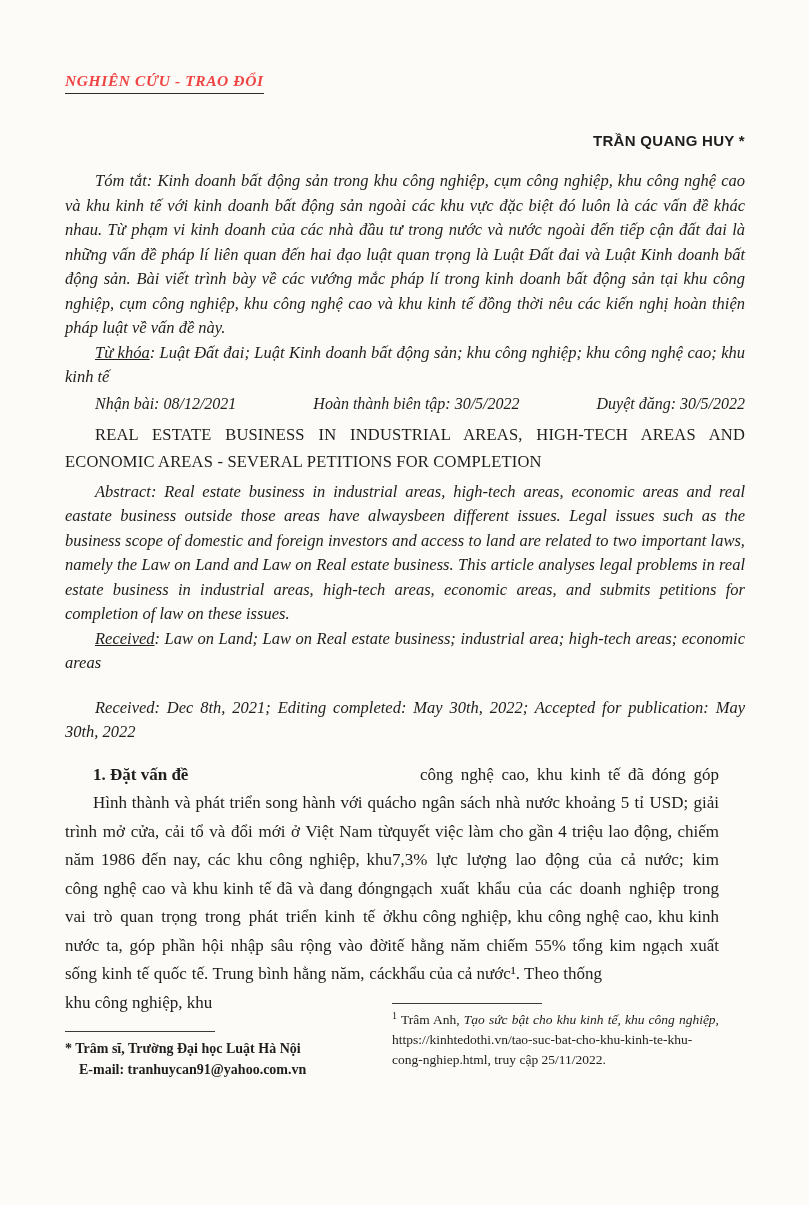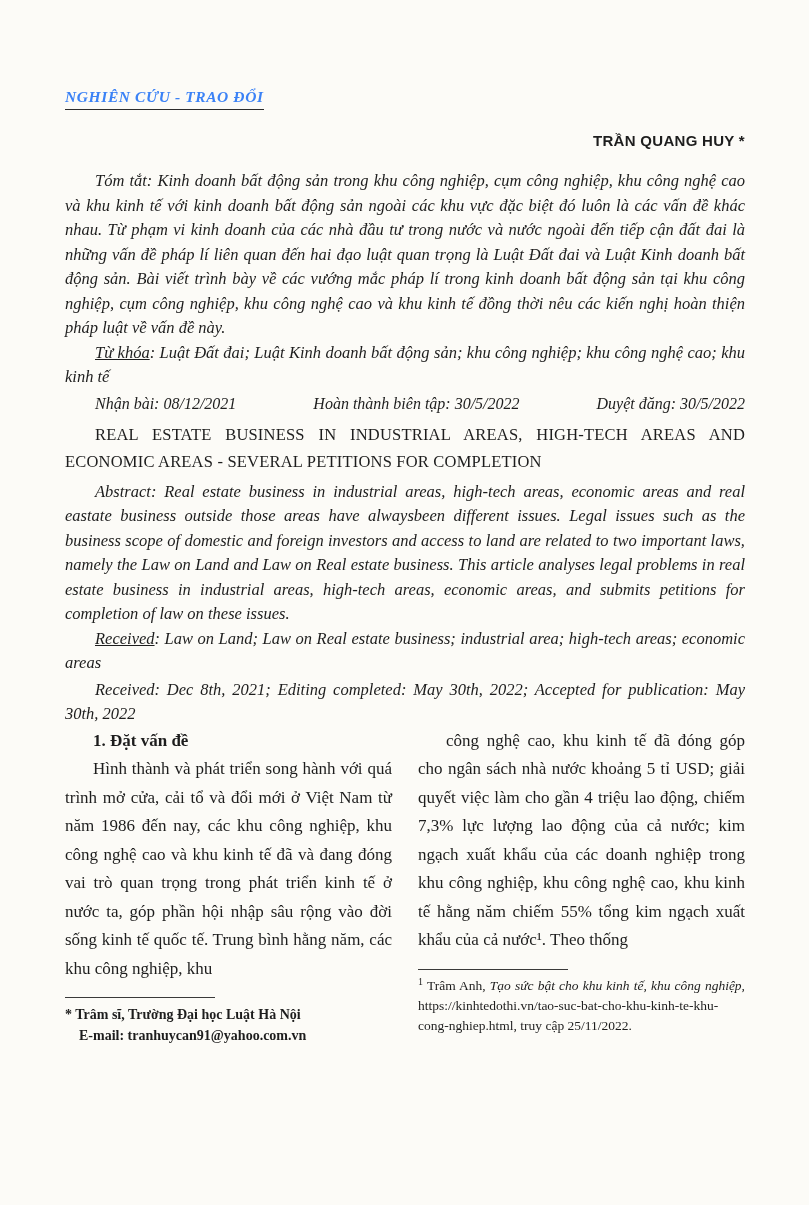--- a/index.html
+++ b/index.html
@@ -12,24 +12,23 @@
     color:#1d1d1d;
     font-family:"Liberation Serif", serif;
     padding:72px 64px 0 65px;
     overflow:hidden;
   }
   .running-head-row { height:24px; }
   .running-head {
     display:inline-block;
     font-weight:700; font-style:italic;
     font-size:15.5px; letter-spacing:0.6px;
-    color:#3b82f6;
+    color:#ef4444;
     border-bottom:1.6px solid #2b2b2b;
     padding-bottom:3px;
-    margin-top:16px;
   }
   .title { position:relative; height:86px; margin-top:32px; }
   .title-line {
     position:absolute; left:50%; top:0;
     transform:translateX(-50%) scaleX(0.72);
     white-space:nowrap;
     font-family:"Liberation Sans", sans-serif;
     font-weight:700; font-size:27px; color:#101010;
   }
   .title-line.l2 { top:44px; }
@@ -52,22 +51,22 @@
     padding-left:30px;
     font-style:italic; font-size:16px;
     margin:5px 0 8px;
   }
   .en-title {
     font-size:16.5px; line-height:27px;
     text-indent:30px; text-align:justify;
     margin:7px 0 5px;
     letter-spacing:0.2px;
   }
-  .dates-en { margin-top:2px; }
-  .columns { display:flex; gap:26px; }
+  .dates-en { margin-top:20px; }
+  .columns { display:flex; margin-top:16px; }
   .col { width:327px; }
   .heading {
     font-weight:700; font-size:17px; line-height:28.5px;
     text-indent:28px;
   }
   .body-para {
     font-size:17px; line-height:28.5px;
     text-align:justify; text-indent:28px;
   }
   .footnote {

